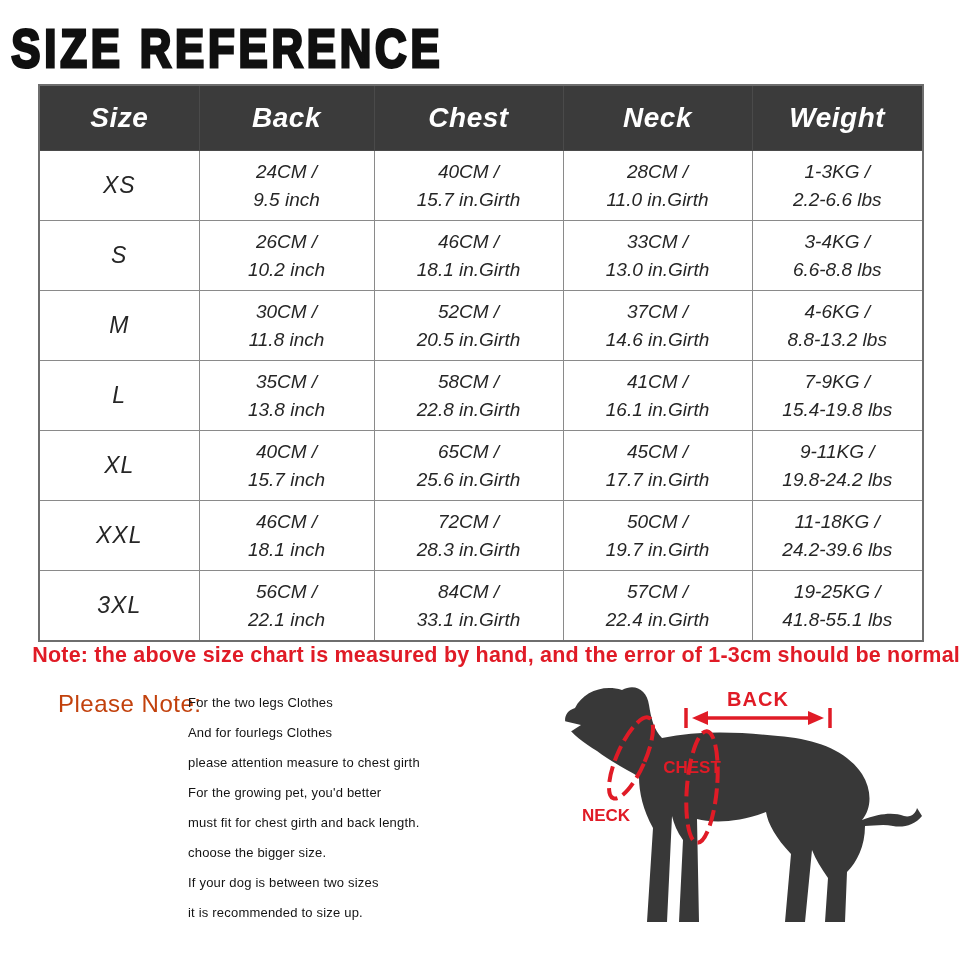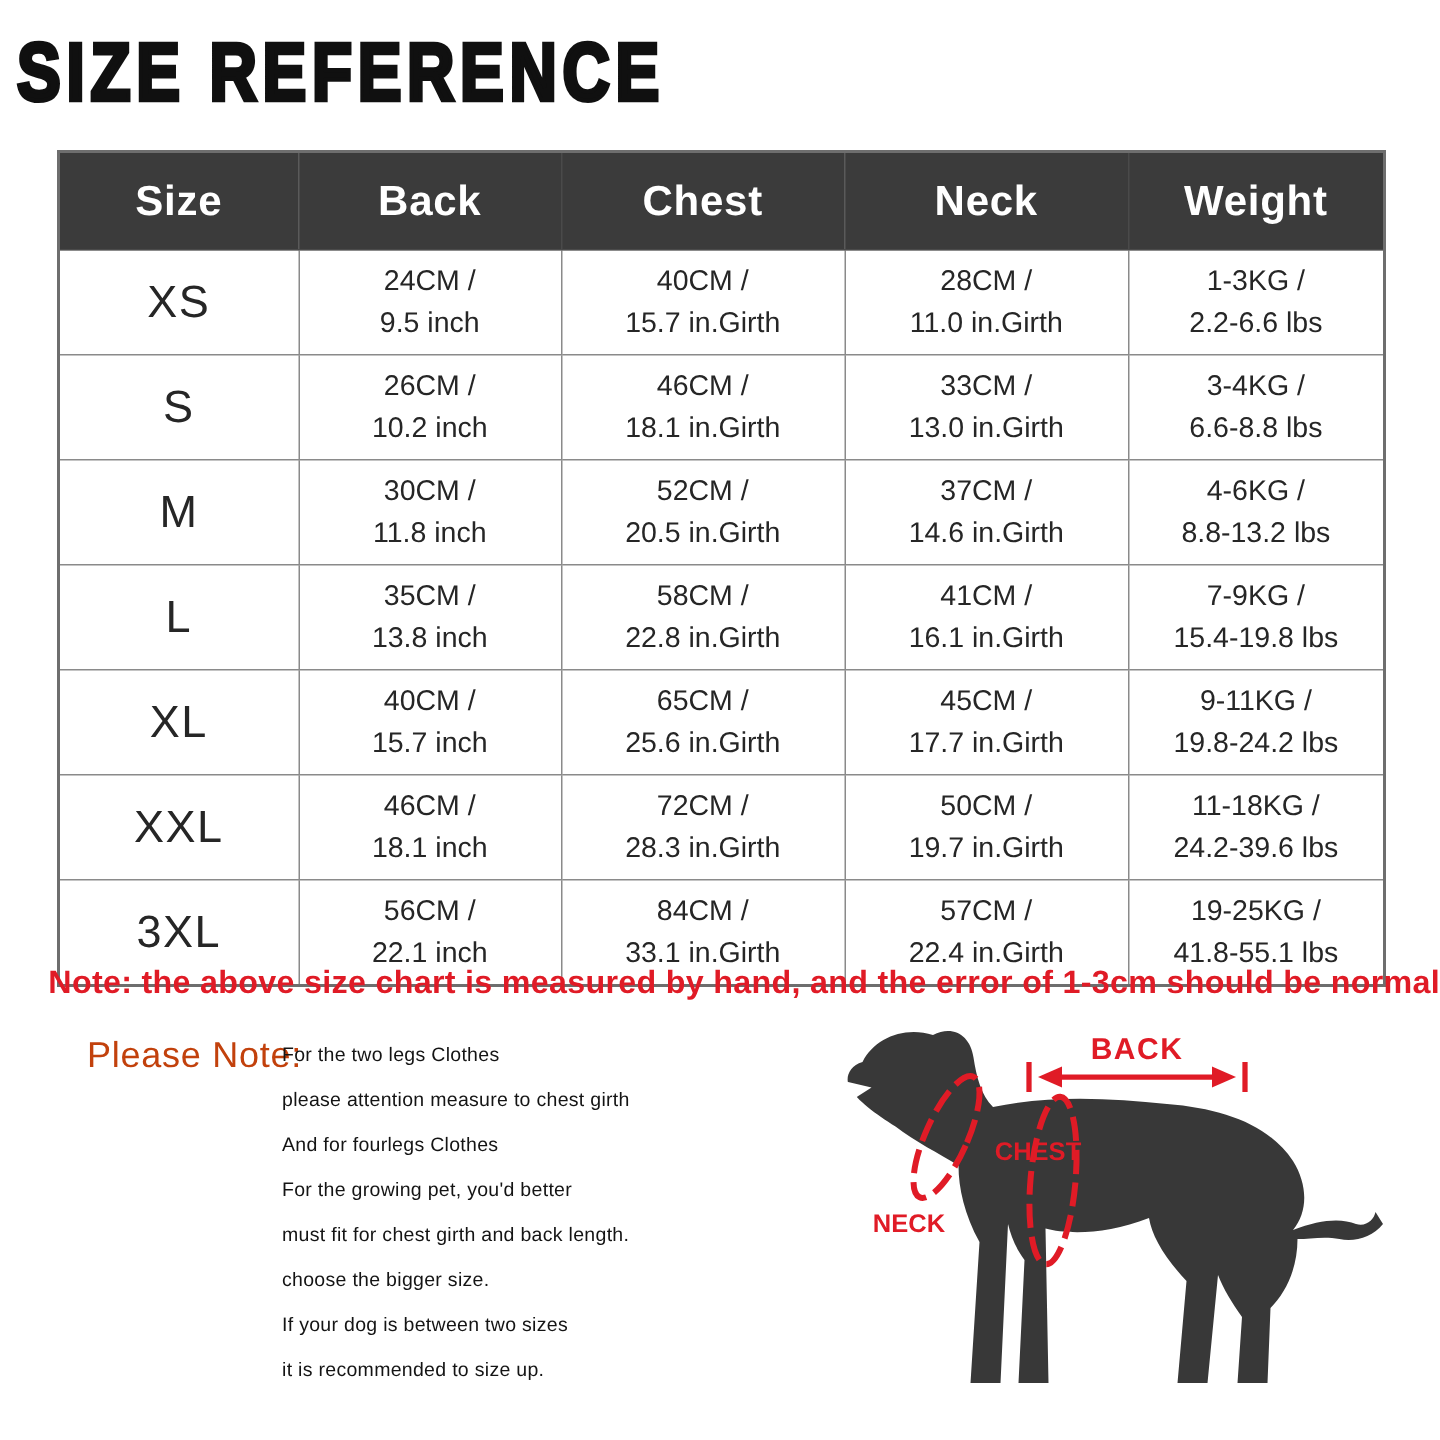--- a/index.html
+++ b/index.html
@@ -7,32 +7,32 @@
     width:960px;height:960px;position:relative;background:#ffffff;
     font-family:"Liberation Sans",sans-serif;color:#1c1c1c;overflow:hidden;
   }
   .title-wrap{position:absolute;top:16px;left:0;width:100%;text-align:left;}
   .title{
     display:inline-block;font-size:46px;font-weight:bold;letter-spacing:4px;
     color:#101010;-webkit-text-stroke:2.6px #101010;
     transform:scale(0.95,1.18);transform-origin:center top;white-space:nowrap;
   }
   table.size-table{
-    position:absolute;left:38px;top:100px;width:884px;
-    border-collapse:collapse;table-layout:fixed;border:2px solid #6e6e6e;
+    position:absolute;left:38px;top:84px;width:884px;
+    border-collapse:collapse;table-layout:fixed;border:2px solid #6e6e6e;font-style:italic;
   }
   .size-table th{
     background:#3b3b3b;color:#ffffff;font-size:28px;font-weight:bold;
     height:62px;border:1px solid #4a4a4a;letter-spacing:0.5px;
   }
   .size-table td{
     border:1.5px solid #8a8a8a;height:67px;text-align:center;
     font-size:19px;color:#262626;vertical-align:middle;background:#fff;
   }
-  .size-table td.c-size{font-size:30px;letter-spacing:1px;}
+  .size-table td.c-size{font-size:23px;letter-spacing:1px;}
   .size-table .l{display:block;line-height:28px;}
   .hand-note{
     position:absolute;top:643px;left:0;width:100%;text-align:right;
     color:#e01b26;font-weight:bold;font-size:21.5px;letter-spacing:0.2px;white-space:nowrap;
   }
   .please-note-label{
     position:absolute;left:58px;top:690px;font-size:24px;color:#c2410c;letter-spacing:0.5px;
   }
   .note-lines{position:absolute;left:188px;top:694px;}
   .note-line{font-size:13px;line-height:17px;margin-bottom:13px;color:#141414;letter-spacing:0.2px;}
@@ -201,22 +201,22 @@
     </tr>
   </tbody>
 </table>
 
 <div class="hand-note">Note: the above size chart is measured by hand, and the error of 1-3cm should be normal</div>
 
 <div class="please-note-label">Please Note:</div>
 
 <div class="note-lines">
   <div class="note-line">For the two legs Clothes</div>
+  <div class="note-line">And for fourlegs Clothes</div>
   <div class="note-line">please attention measure to chest girth</div>
-  <div class="note-line">And for fourlegs Clothes</div>
   <div class="note-line">For the growing pet, you'd better</div>
   <div class="note-line">must fit for chest girth and back length.</div>
   <div class="note-line">choose the bigger size.</div>
   <div class="note-line">If your dog is between two sizes</div>
   <div class="note-line">it is recommended to size up.</div>
 </div>
 
 <svg class="dog-diagram" viewBox="0 0 420 290" xmlns="http://www.w3.org/2000/svg">
 
   <path fill="#383838" d="

